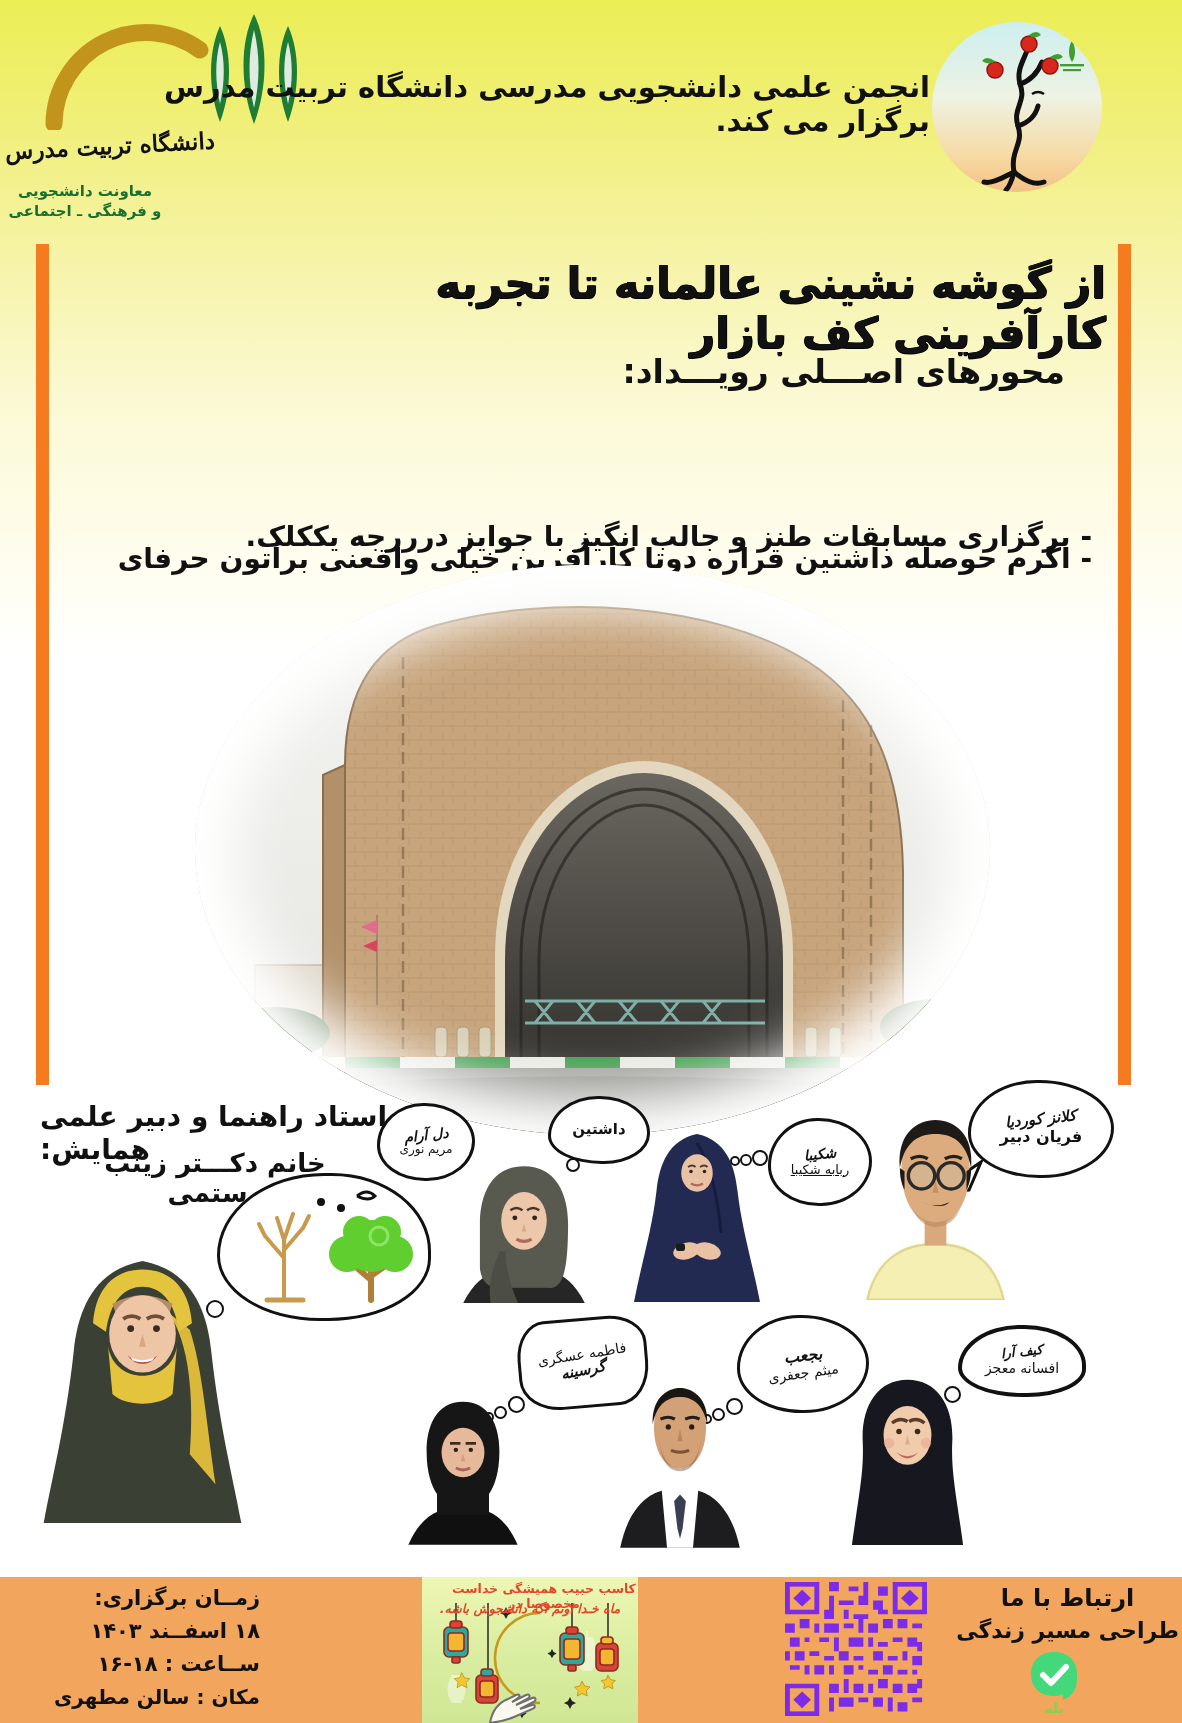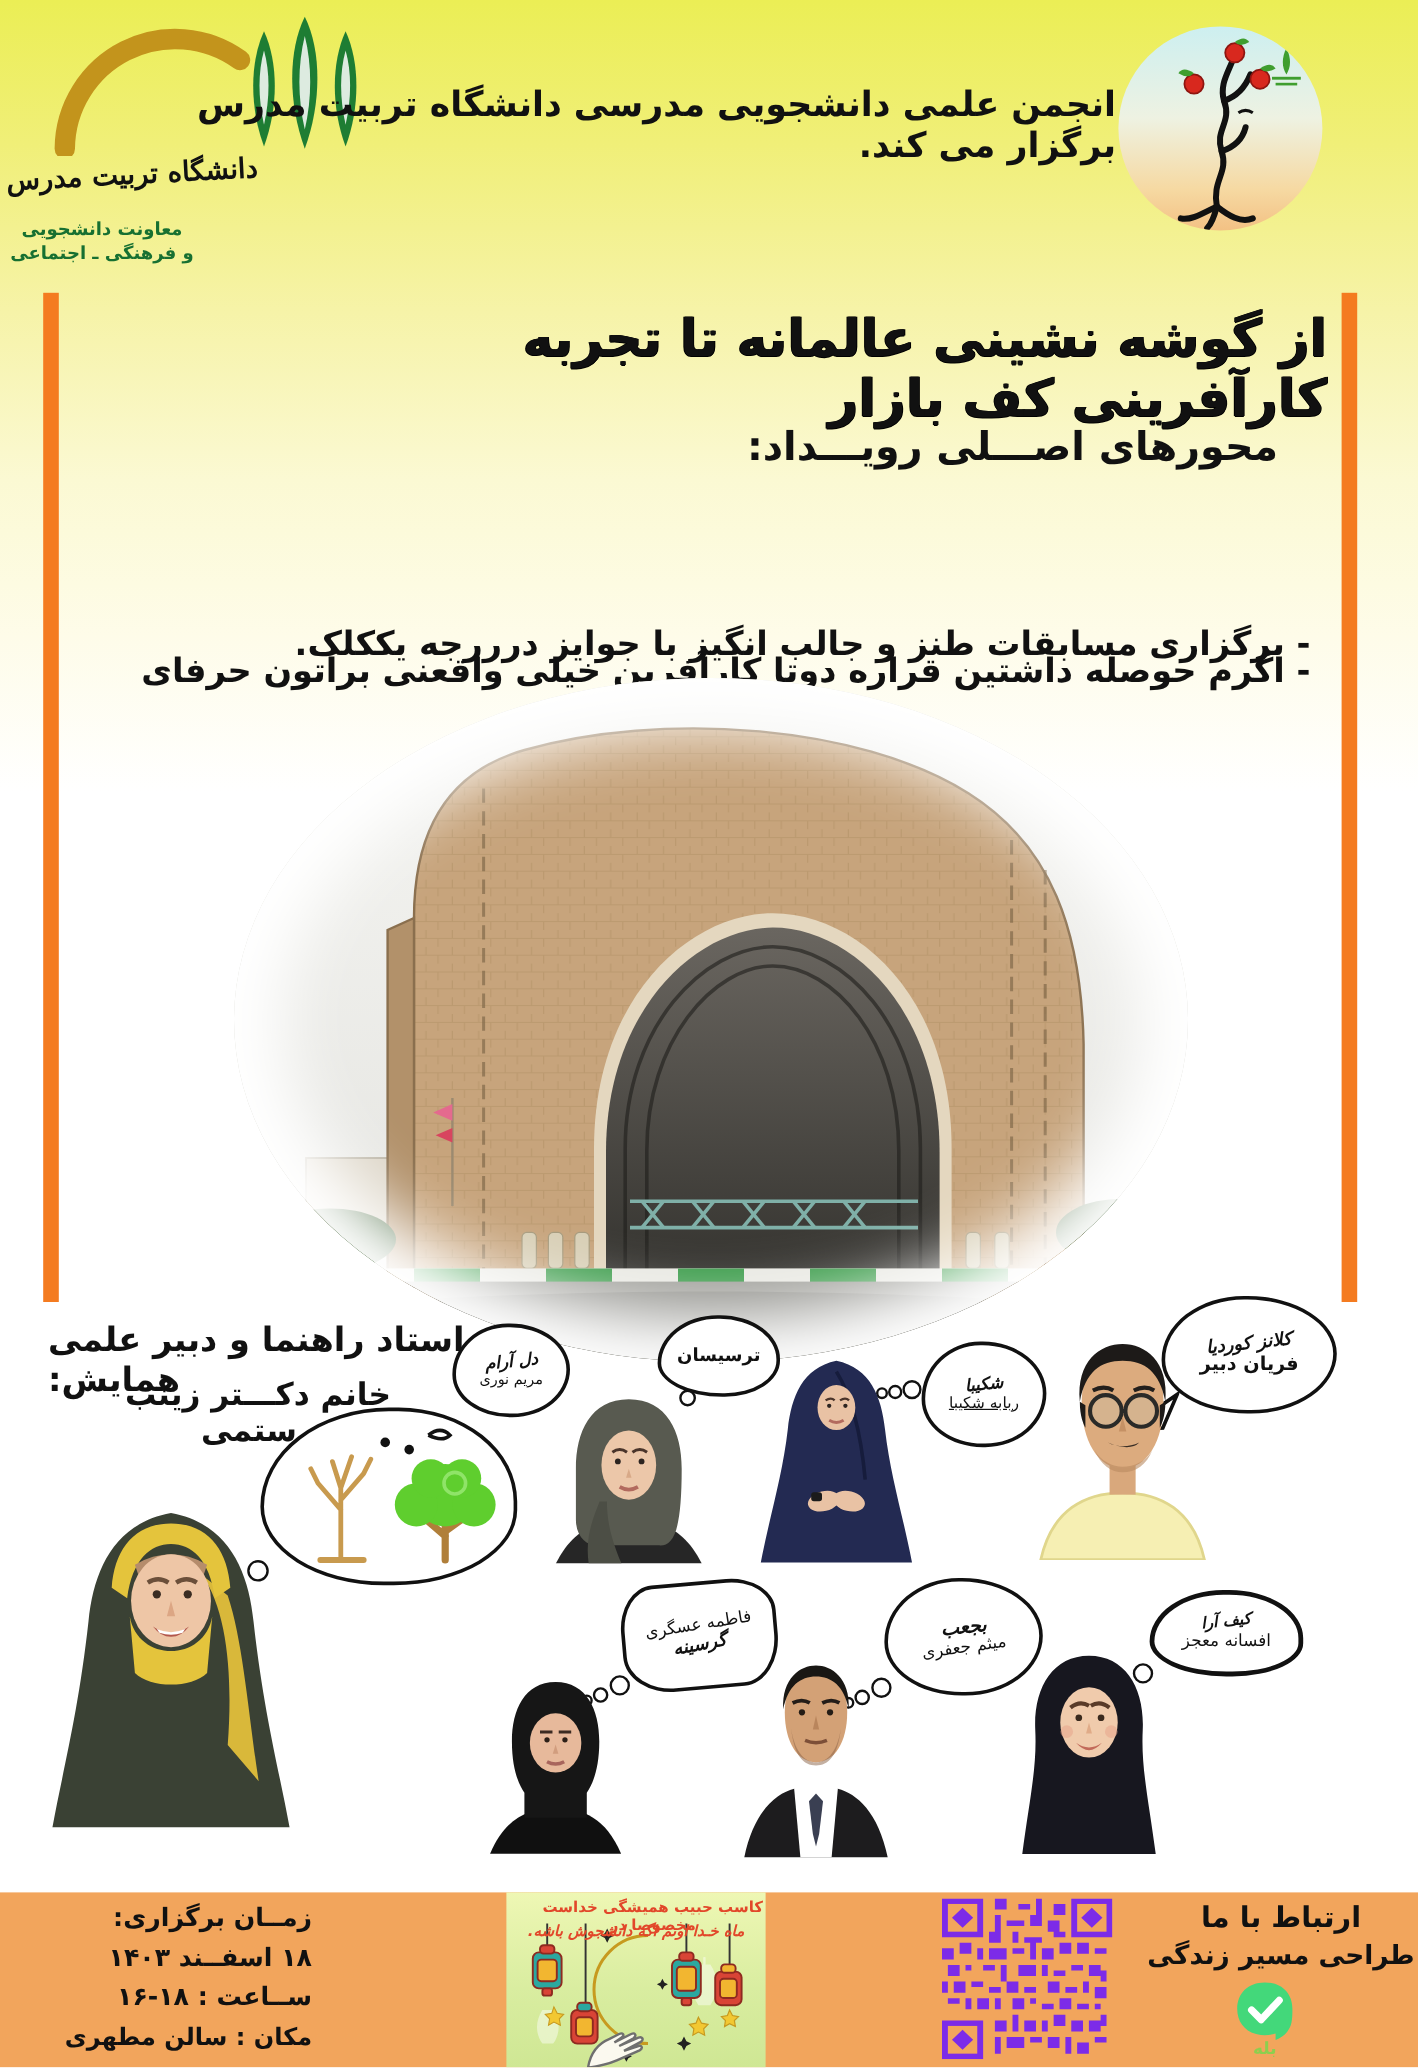--- a/index.html
+++ b/index.html
@@ -174,21 +174,21 @@
   </div>
 
   <div class="abs b" style="left:40px;top:1100px;width:350px;text-align:left;font-size:28px;">استاد راهنما و دبیر علمی همایش:</div>
   <div class="abs b" style="left:60px;top:1148px;width:310px;text-align:center;font-size:26px;">خانم دکـــتر زینب رستمی</div>
 
   <div class="bubble" style="left:377px;top:1103px;width:92px;height:72px;">
     <span class="role" style="font-size:14px;">دل آرام</span>
     <span style="font-size:12px;">مریم نوری</span>
   </div>
   <div class="bubble" style="left:548px;top:1096px;width:96px;height:62px;border-radius:50% 50% 46% 54%/60% 55% 45% 42%;">
-    <span style="font-size:15px;font-weight:bold;">ترسیسان</span>
+    <span style="font-size:15px;font-weight:bold;">داشتین</span>
   </div>
   <div class="dot" style="left:566px;top:1158px;width:10px;height:10px;"></div>
 
   <div class="bubble" style="left:768px;top:1118px;width:98px;height:82px;">
     <span class="role" style="font-size:14px;">شکیبا</span>
     <span style="font-size:13px;text-decoration:underline;">ربابه شکیبا</span>
   </div>
   <div class="dot" style="left:752px;top:1150px;width:12px;height:12px;"></div>
   <div class="dot" style="left:740px;top:1154px;width:8px;height:8px;"></div>
   <div class="dot" style="left:730px;top:1156px;width:6px;height:6px;"></div>

